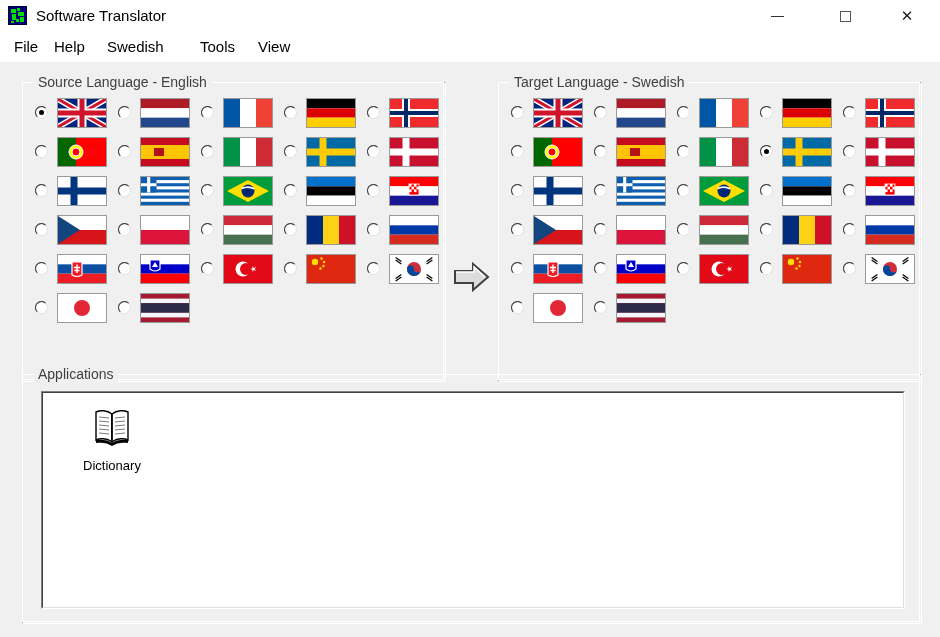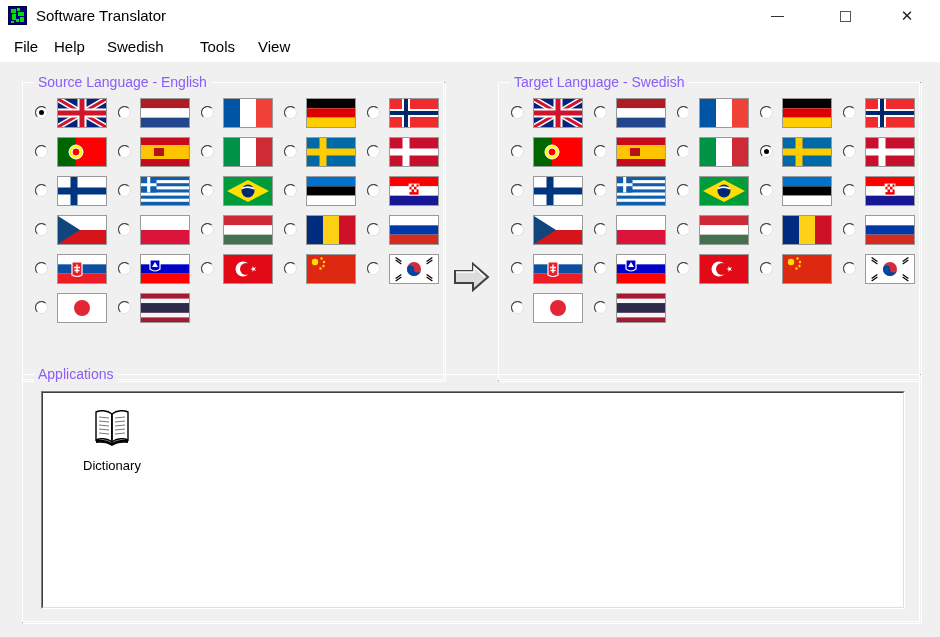--- a/index.html
+++ b/index.html
@@ -64,21 +64,21 @@
     box-sizing:border-box;background:transparent;
   }
   .group::after{
     content:"";position:absolute;left:-1px;top:-1px;right:1px;bottom:1px;
     border:1px solid #ffffff;border-left-color:#ffffff;border-top-color:#ffffff;
     pointer-events:none;
   }
   .group-label{
     position:absolute;top:-9px;left:11px;
     background:#f0f0f0;padding:0 4px;
-    font-size:14px;color:#8b5cf6;white-space:nowrap;z-index:3;line-height:16px;
+    font-size:14px;color:#404040;white-space:nowrap;z-index:3;line-height:16px;
   }
 
   
   .cell{position:absolute;width:78px;height:32px;}
   .radio{
     position:absolute;left:0;top:9px;width:13px;height:13px;border-radius:50%;
     background:#ffffff;
     border:1px solid #808080;
     border-right-color:#ffffff;border-bottom-color:#ffffff;
     box-sizing:border-box;cursor:default;

